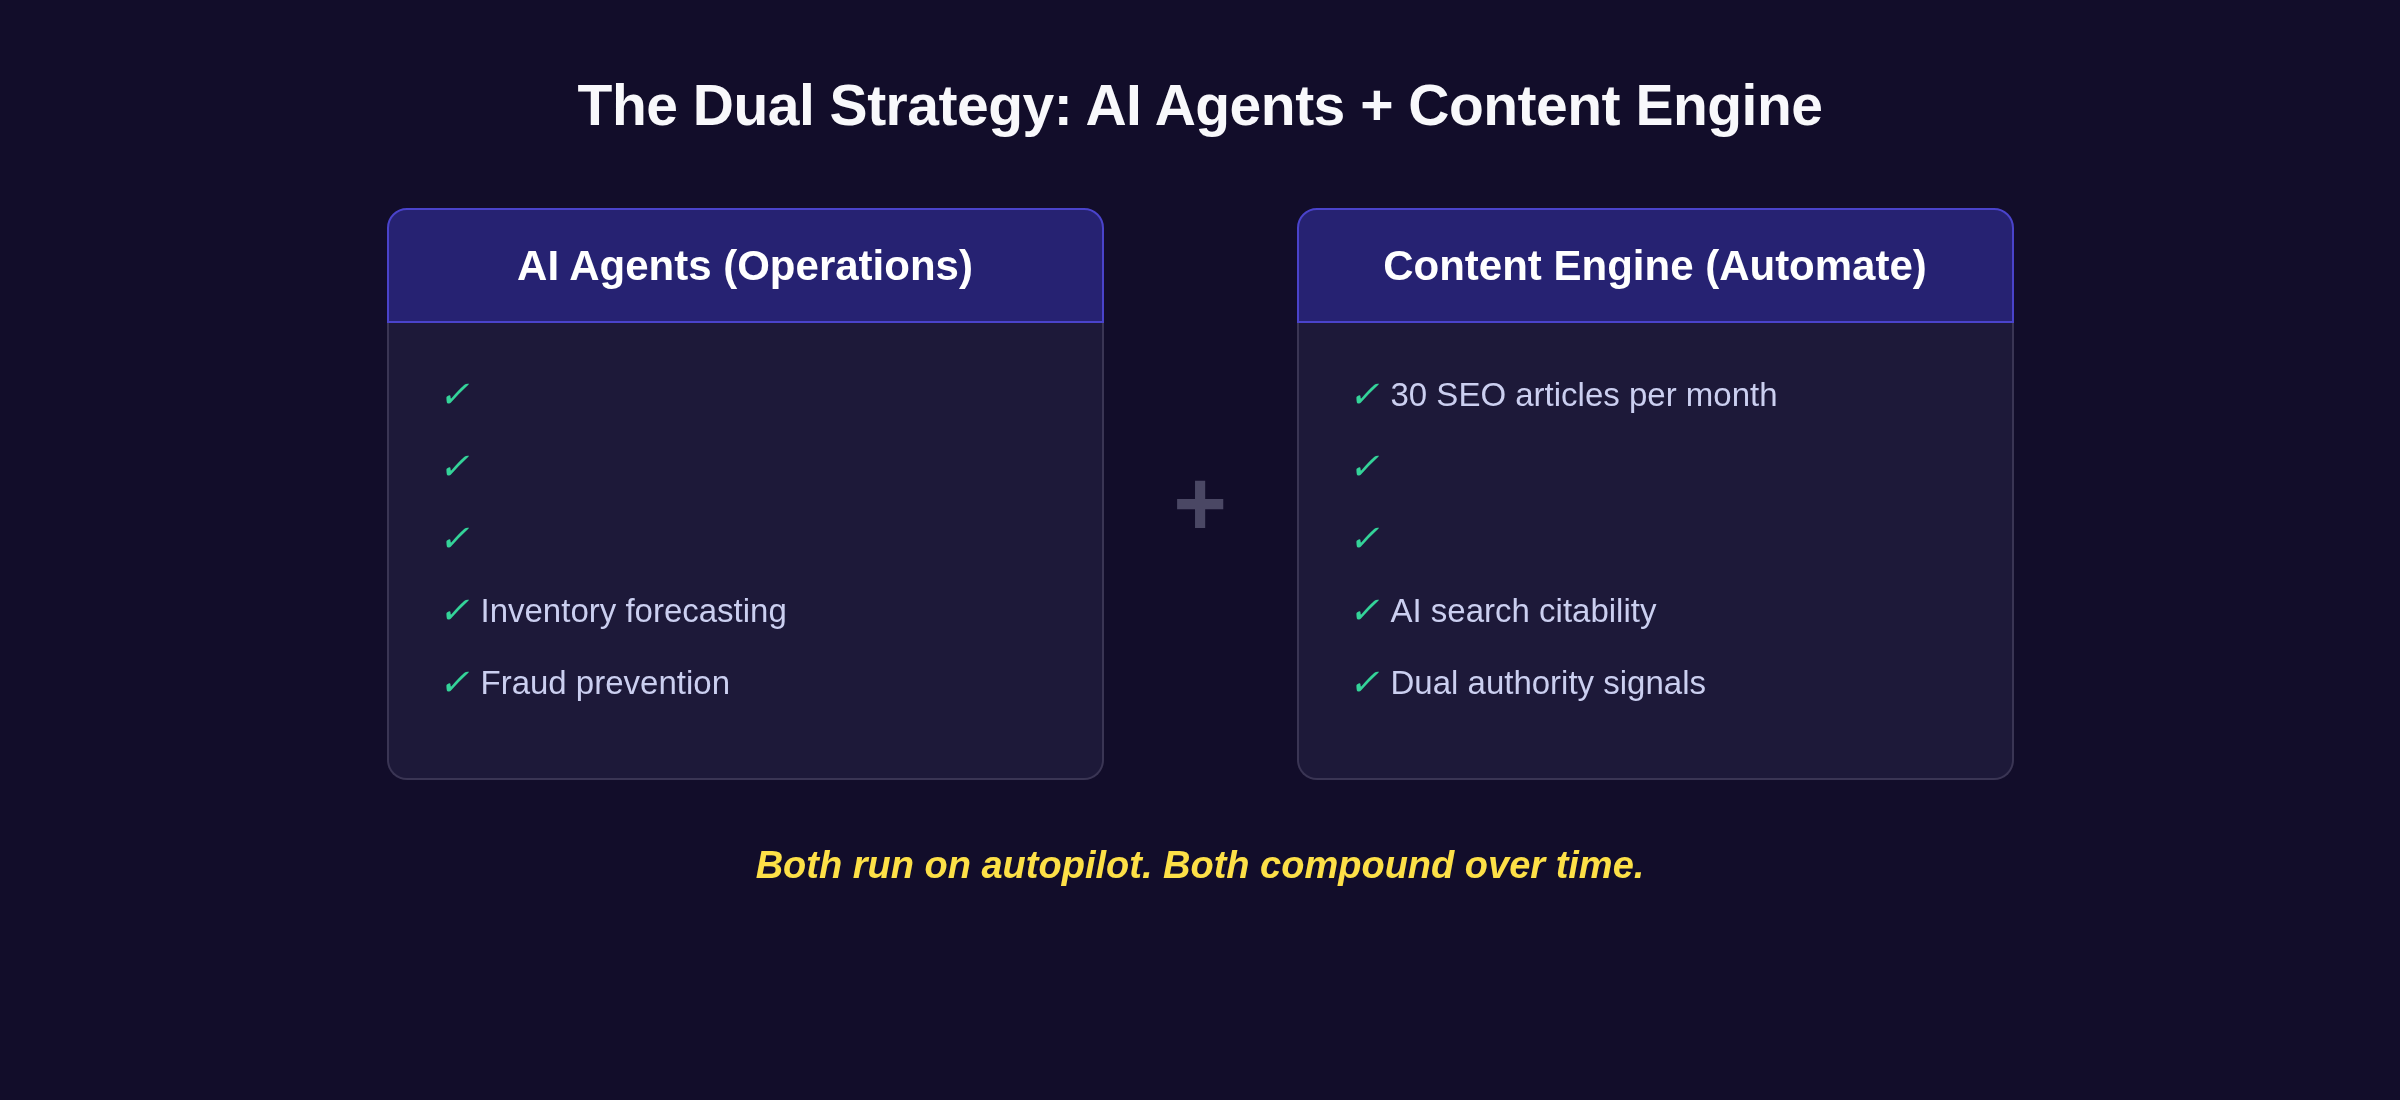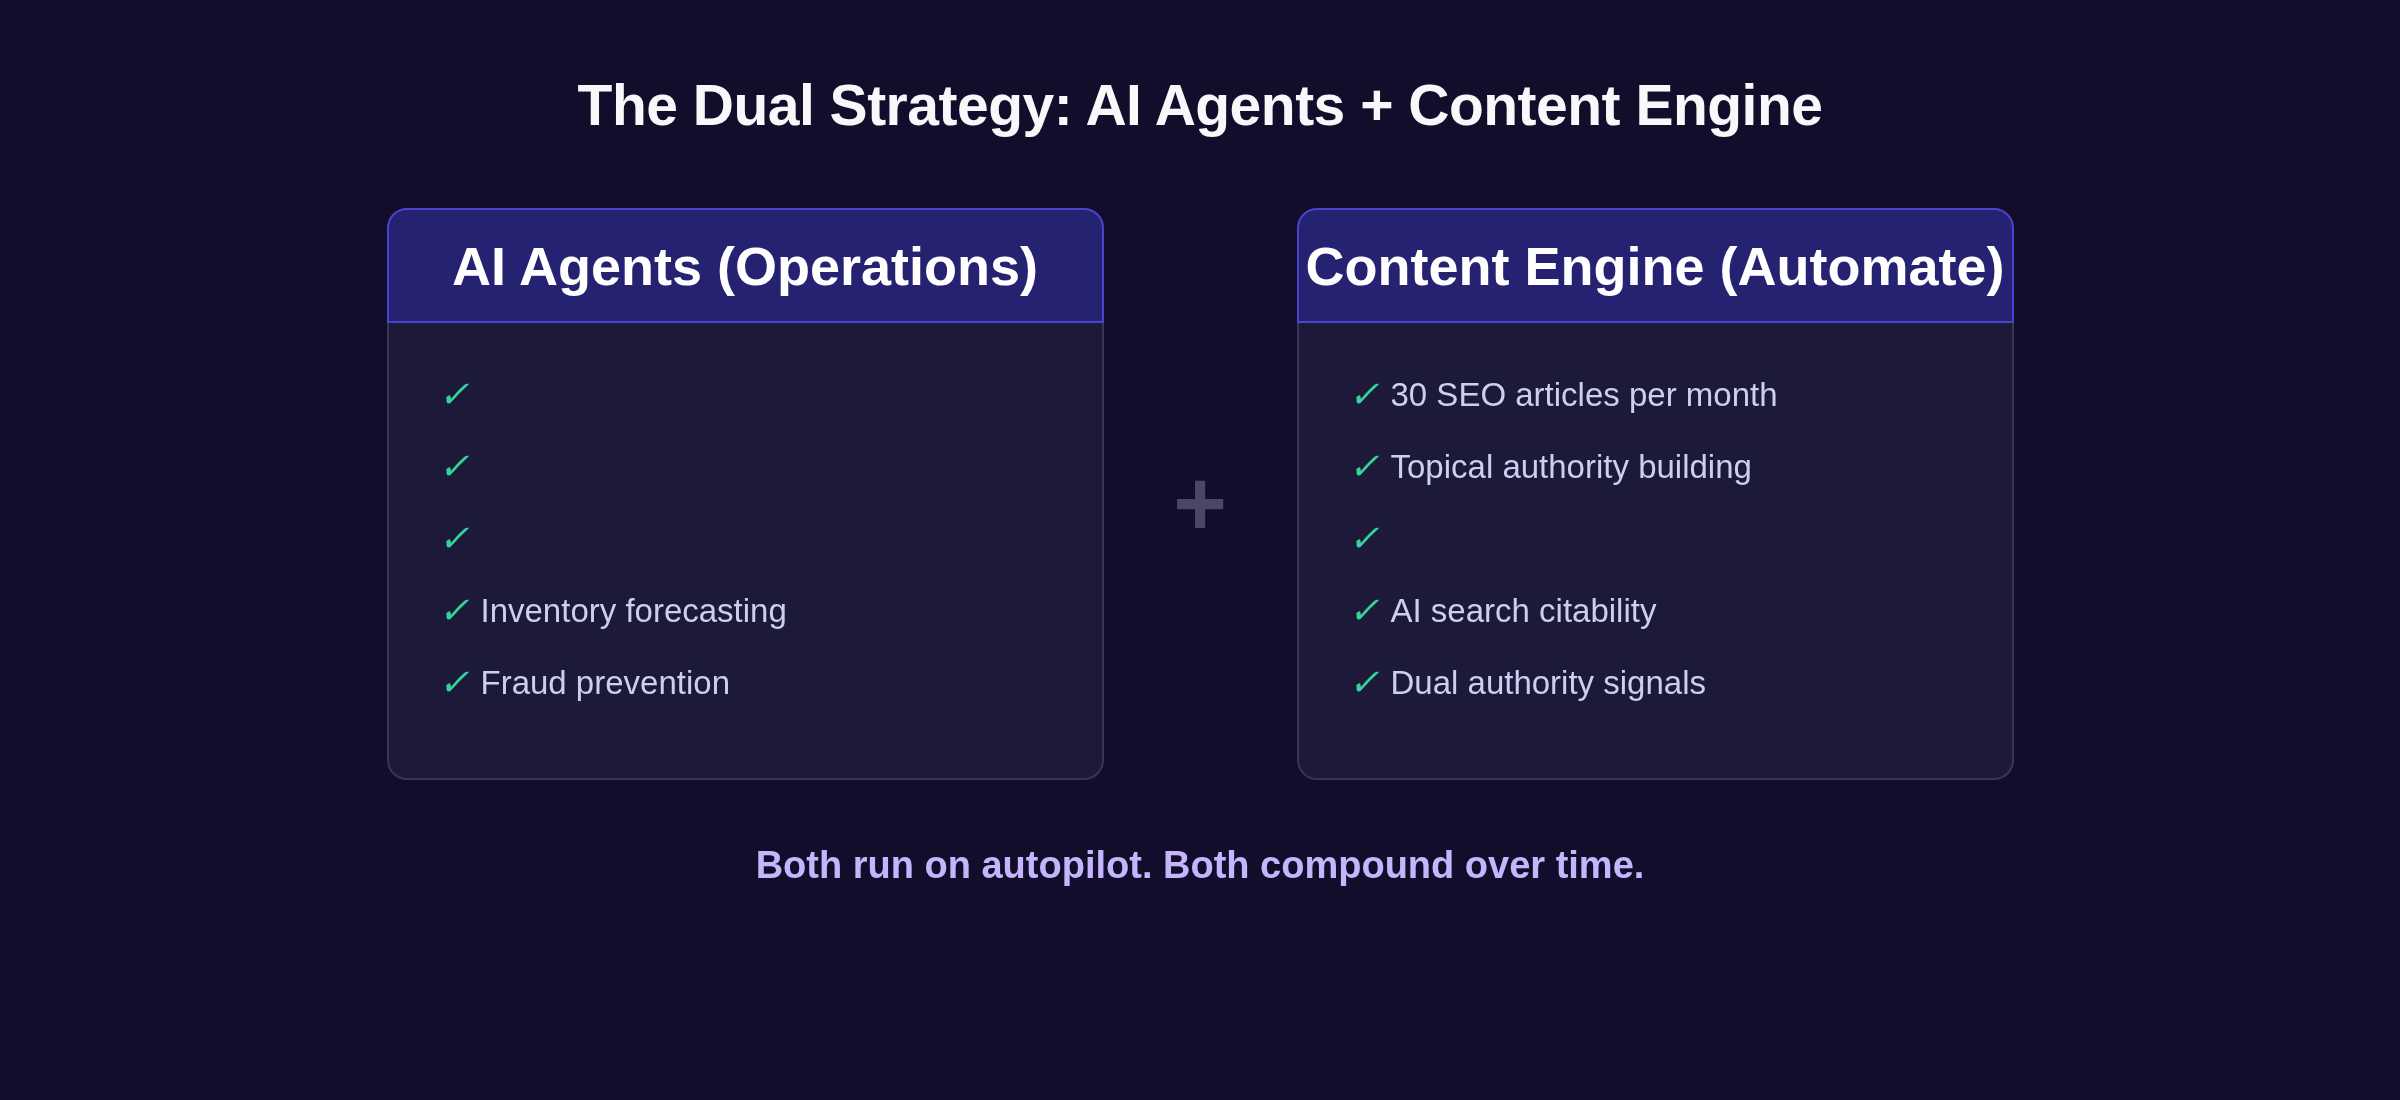--- a/index.html
+++ b/index.html
@@ -25,21 +25,21 @@
   }
   .card { width: 717px; }
   .card-header {
     height: 115px;
     background: #262272;
     border: 2px solid #4a43cb;
     border-radius: 20px 20px 0 0;
     display: flex;
     align-items: center;
     justify-content: center;
-    font-size: 54px;
+    font-size: 42px;
     font-weight: bold;
     color: #ffffff;
   }
   .card-body {
     height: 457px;
     background: #1d1939;
     border: 2px solid #3a3554;
     border-top: none;
     border-radius: 0 0 20px 20px;
     padding: 52px 36px 0 50px;
@@ -71,21 +71,22 @@
     font-weight: 600;
     color: #4a4764;
     padding-top: 18px;
     line-height: 1;
   }
   .tagline {
     margin-top: 64px;
     text-align: center;
     font-size: 38px;
     font-weight: bold;
-    color: #c4b5fd;
+    color: #fde047;
+    font-style: italic;
   }
 </style>
 </head>
 <body>
 
 <h1 class="title">The Dual Strategy: AI Agents + Content Engine</h1>
 
 <div class="cards-row">
 
   <div class="card">
@@ -121,21 +122,20 @@
     <div class="card-header">
       <span>Content Engine (Automate)</span>
     </div>
     <div class="card-body">
       <div class="list-item">
         <span class="check">✓</span>
         <span>30 SEO articles per month</span>
       </div>
       <div class="list-item">
         <span class="check">✓</span>
-        <span>Topical authority building</span>
       </div>
       <div class="list-item">
         <span class="check">✓</span>
       </div>
       <div class="list-item">
         <span class="check">✓</span>
         <span>AI search citability</span>
       </div>
       <div class="list-item">
         <span class="check">✓</span>

